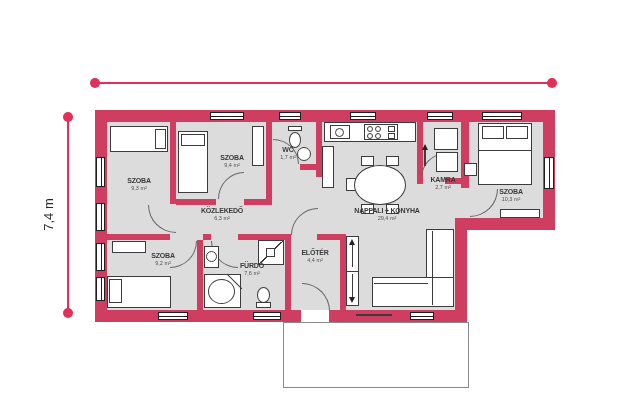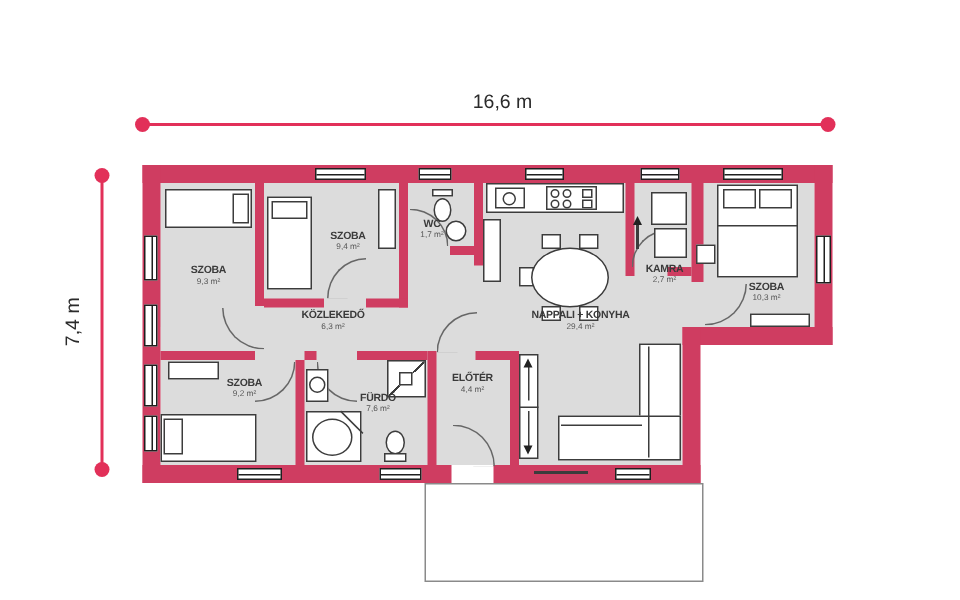--- a/index.html
+++ b/index.html
@@ -29,21 +29,20 @@
   .rarea{display:block;font-size:5.5px;color:#555;white-space:nowrap;}
   .tri-up{width:0;height:0;border-left:3px solid transparent;border-right:3px solid transparent;border-bottom:6px solid #222;}
   .tri-down{width:0;height:0;border-left:3px solid transparent;border-right:3px solid transparent;border-top:6px solid #222;}
   .terrace{position:absolute;background:#fff;border:1px solid #8a8a8a;box-sizing:border-box;}
 </style>
 </head>
 <body>
 
 <div class="plan">
 
-  <div class="dimlbl" style="left:285px;top:60px;width:100px;">16,6 m</div>
   <div class="dimline" style="left:95px;top:82px;width:457px;height:2px;"></div>
   <div class="dot" style="left:90px;top:78px;"></div>
   <div class="dot" style="left:547px;top:78px;"></div>
 
   <div class="dimlbl" style="left:18px;top:207px;width:60px;transform:rotate(-90deg);">7,4 m</div>
   <div class="dimline" style="left:67px;top:117px;width:2px;height:196px;"></div>
   <div class="dot" style="left:63px;top:112px;"></div>
   <div class="dot" style="left:63px;top:308px;"></div>
 
   <div class="terrace" style="left:283px;top:322px;width:186px;height:66px;"></div>

